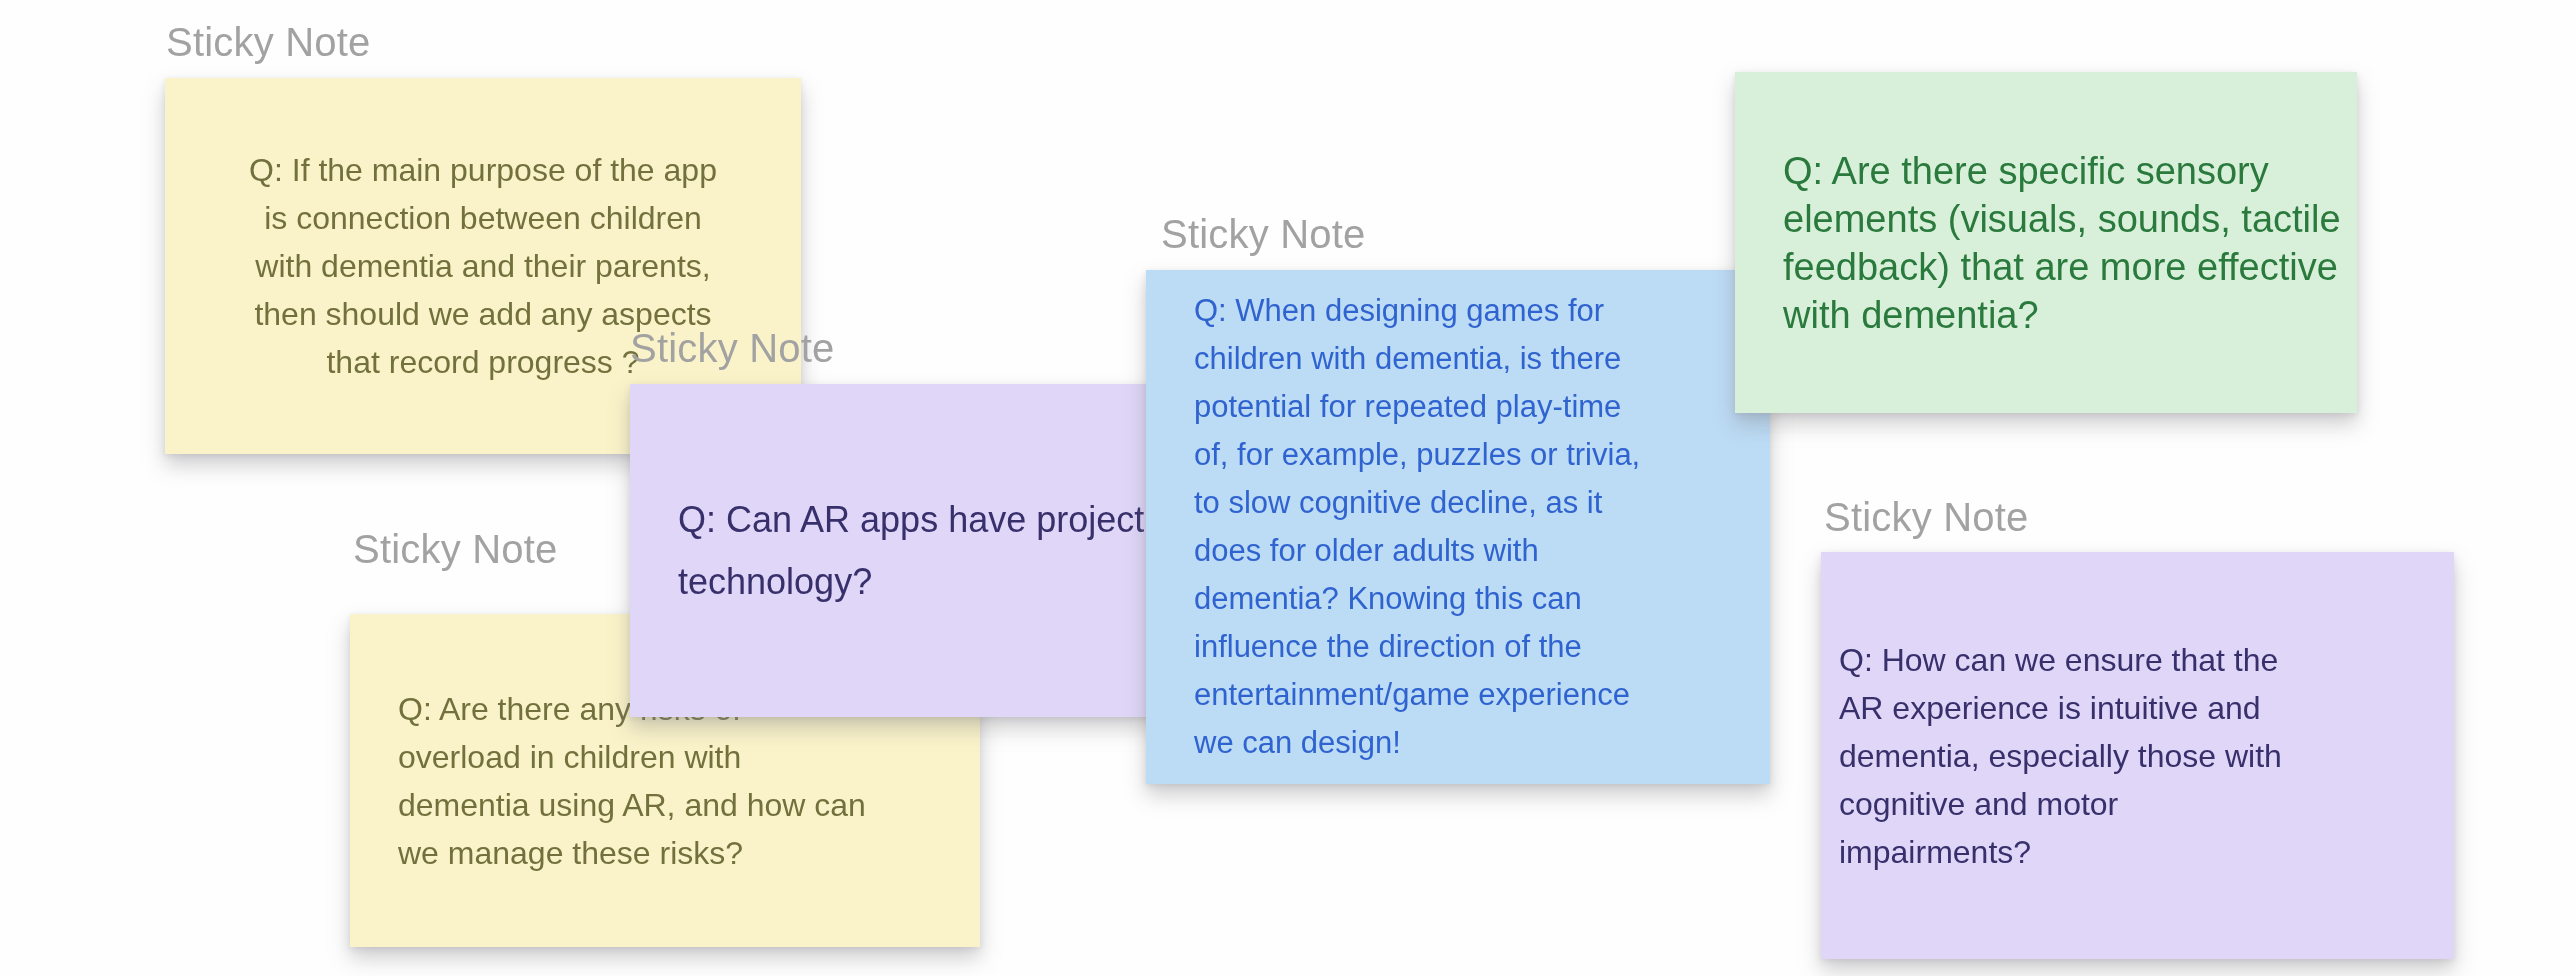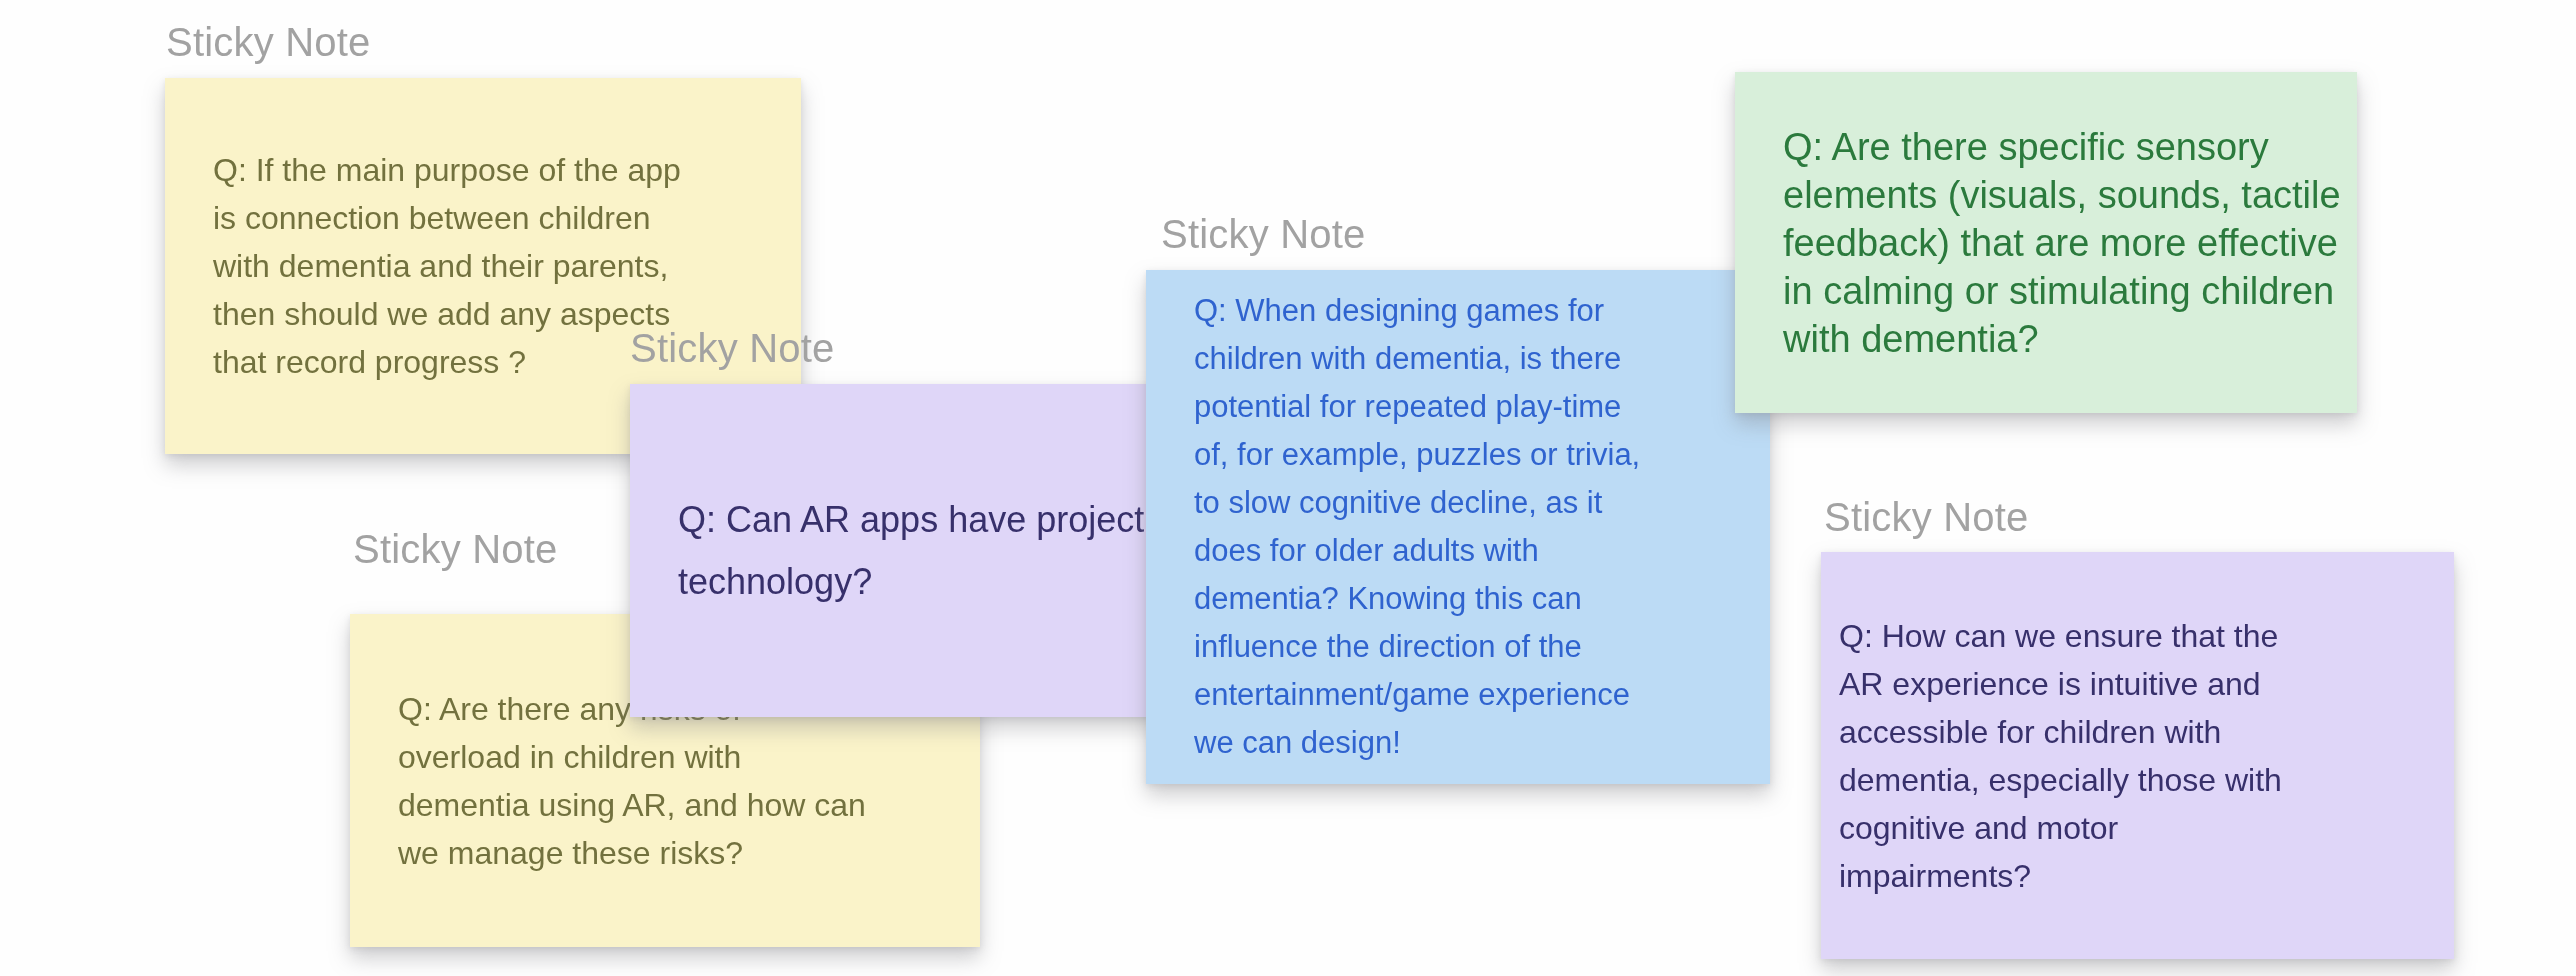--- a/index.html
+++ b/index.html
@@ -46,21 +46,21 @@
 <body>
 
 <div id="canvas" style="background-color: rgb(254, 254, 254);">
 
   <span class="sticky-label l1" style="color: rgb(162, 162, 162);">Sticky Note</span>
   <span class="sticky-label l2" style="color: rgb(162, 162, 162);">Sticky Note</span>
   <span class="sticky-label l3" style="color: rgb(162, 162, 162);">Sticky Note</span>
   <span class="sticky-label l4" style="color: rgb(162, 162, 162);">Sticky Note</span>
   <span class="sticky-label l5" style="color: rgb(162, 162, 162);">Sticky Note</span>
 
-  <div class="note n1" style="background-color: rgb(250, 243, 201); color: rgb(114, 113, 62);">
+  <div class="note n1" style="background-color: rgb(250, 243, 201); color: rgb(114, 113, 62); text-align: center;">
       <div class="line">Q: If the main purpose of the app</div>
       <div class="line">is connection between children</div>
       <div class="line">with dementia and their parents,</div>
       <div class="line">then should we add any aspects</div>
       <div class="line">that record progress ?</div>
     </div>
 
   <div class="note n2" style="background-color: rgb(223, 214, 248); color: rgb(55, 48, 107);">
       <div class="line">Q: Can AR apps  have projection</div>
       <div class="line">technology?</div>
@@ -83,27 +83,25 @@
       <div class="line">dementia? Knowing this can</div>
       <div class="line">influence the direction of the</div>
       <div class="line">entertainment/game experience</div>
       <div class="line">we can design!</div>
     </div>
 
   <div class="note n5" style="background-color: rgb(216, 239, 218); color: rgb(43, 122, 61);">
       <div class="line">Q: Are there specific sensory</div>
       <div class="line">elements (visuals, sounds, tactile</div>
       <div class="line">feedback) that are more effective</div>
-      <div class="line">in calming or stimulating children</div>
       <div class="line">with dementia?</div>
     </div>
 
   <div class="note n6" style="background-color: rgb(223, 214, 248); color: rgb(55, 48, 107);">
       <div class="line">Q: How can we ensure that the</div>
       <div class="line">AR experience is intuitive and</div>
-      <div class="line">accessible for children with</div>
       <div class="line">dementia, especially those with</div>
       <div class="line">cognitive and motor</div>
       <div class="line">impairments?</div>
     </div>
 
 </div>
 
 
 </body></html>

